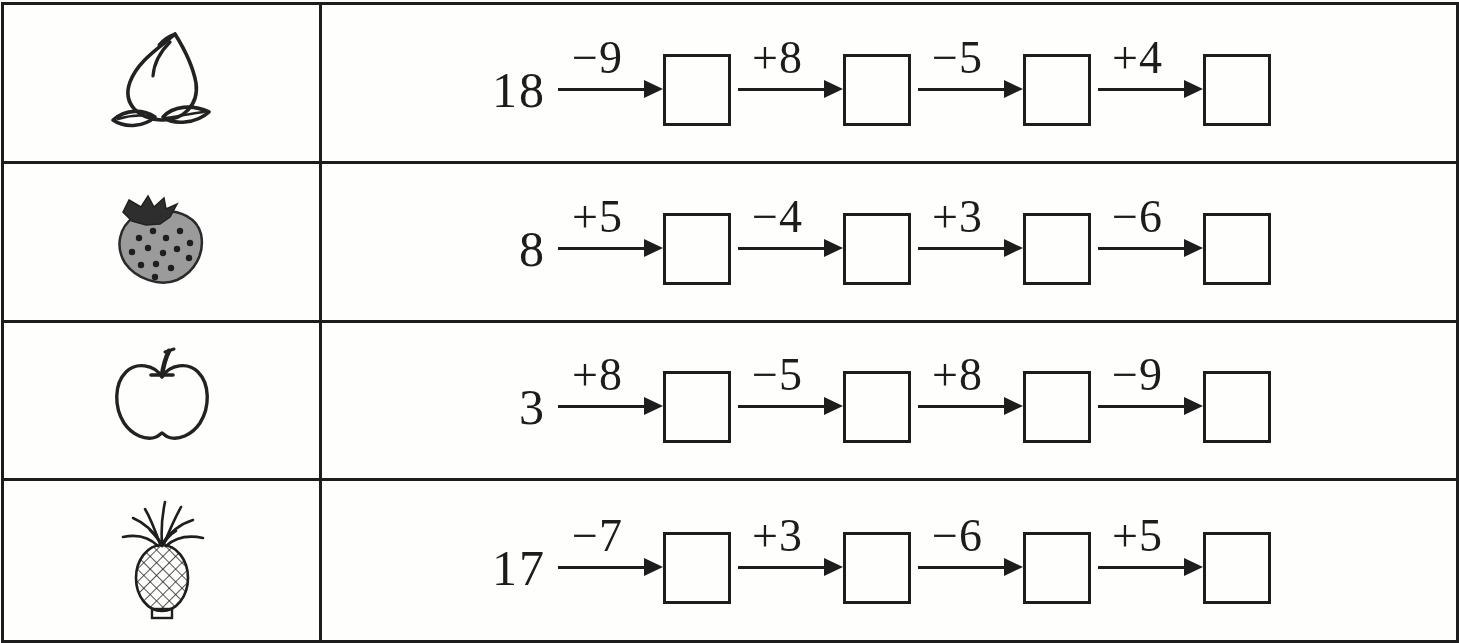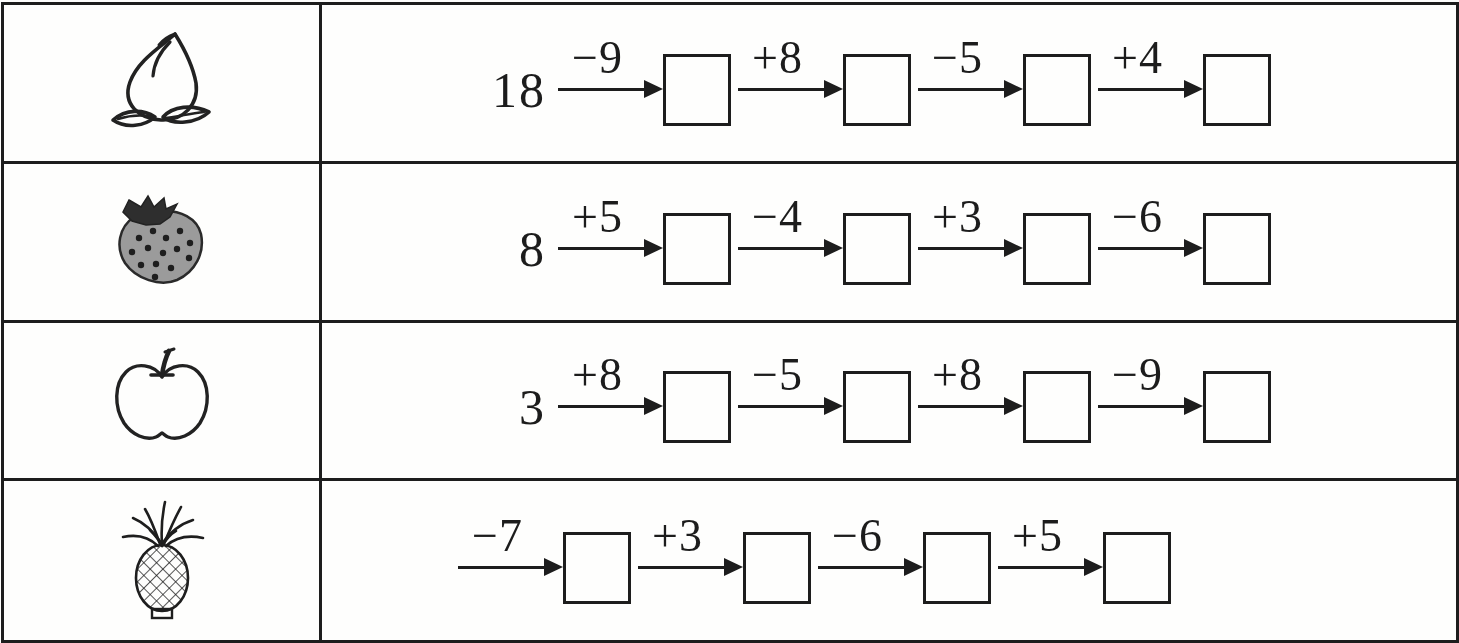--- a/index.html
+++ b/index.html
@@ -279,20 +279,21 @@
       <path d="M48,52 C43,38 39,27 33,17"></path>
       <path d="M52,52 C58,37 63,26 69,15"></path>
       <path d="M50,54 C46,46 42,42 38,38"></path>
       <path d="M50,54 C55,46 59,42 64,39"></path>
     </g>
     <ellipse cx="50" cy="86" rx="26" ry="33" fill="url(#pine-cross)" stroke="#1e1e1e" stroke-width="2.6"></ellipse>
     <rect x="40" y="117" width="20" height="9" fill="none" stroke="#1e1e1e" stroke-width="2.4"></rect>
   </svg>
 </div>
     <div class="chain-cell">
+      <span class="start-num">17</span>
 
   <span class="step">
     <span class="arrow-group">
       <span class="op-label">−7</span>
       <span class="arrow-line"></span>
       <span class="arrow-head"></span>
     </span>
     <span class="answer-box"></span>
   </span>
 

